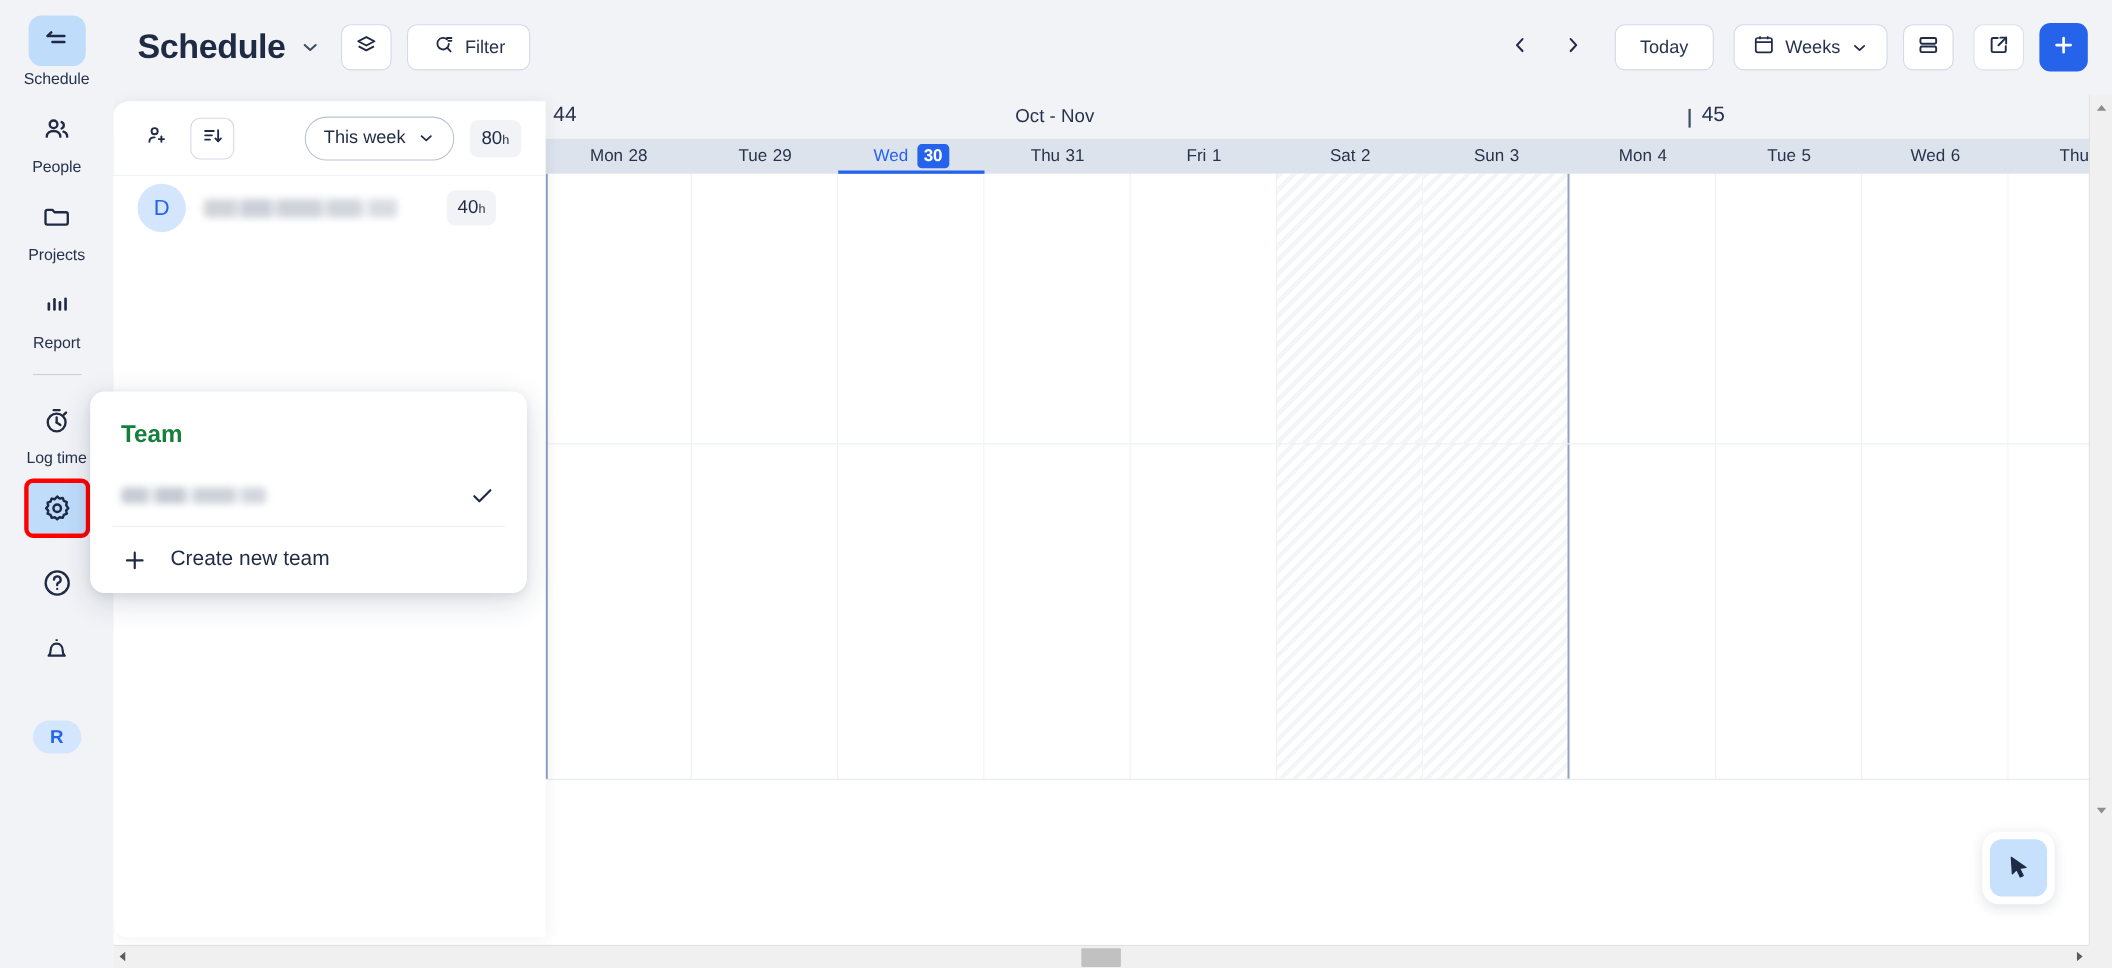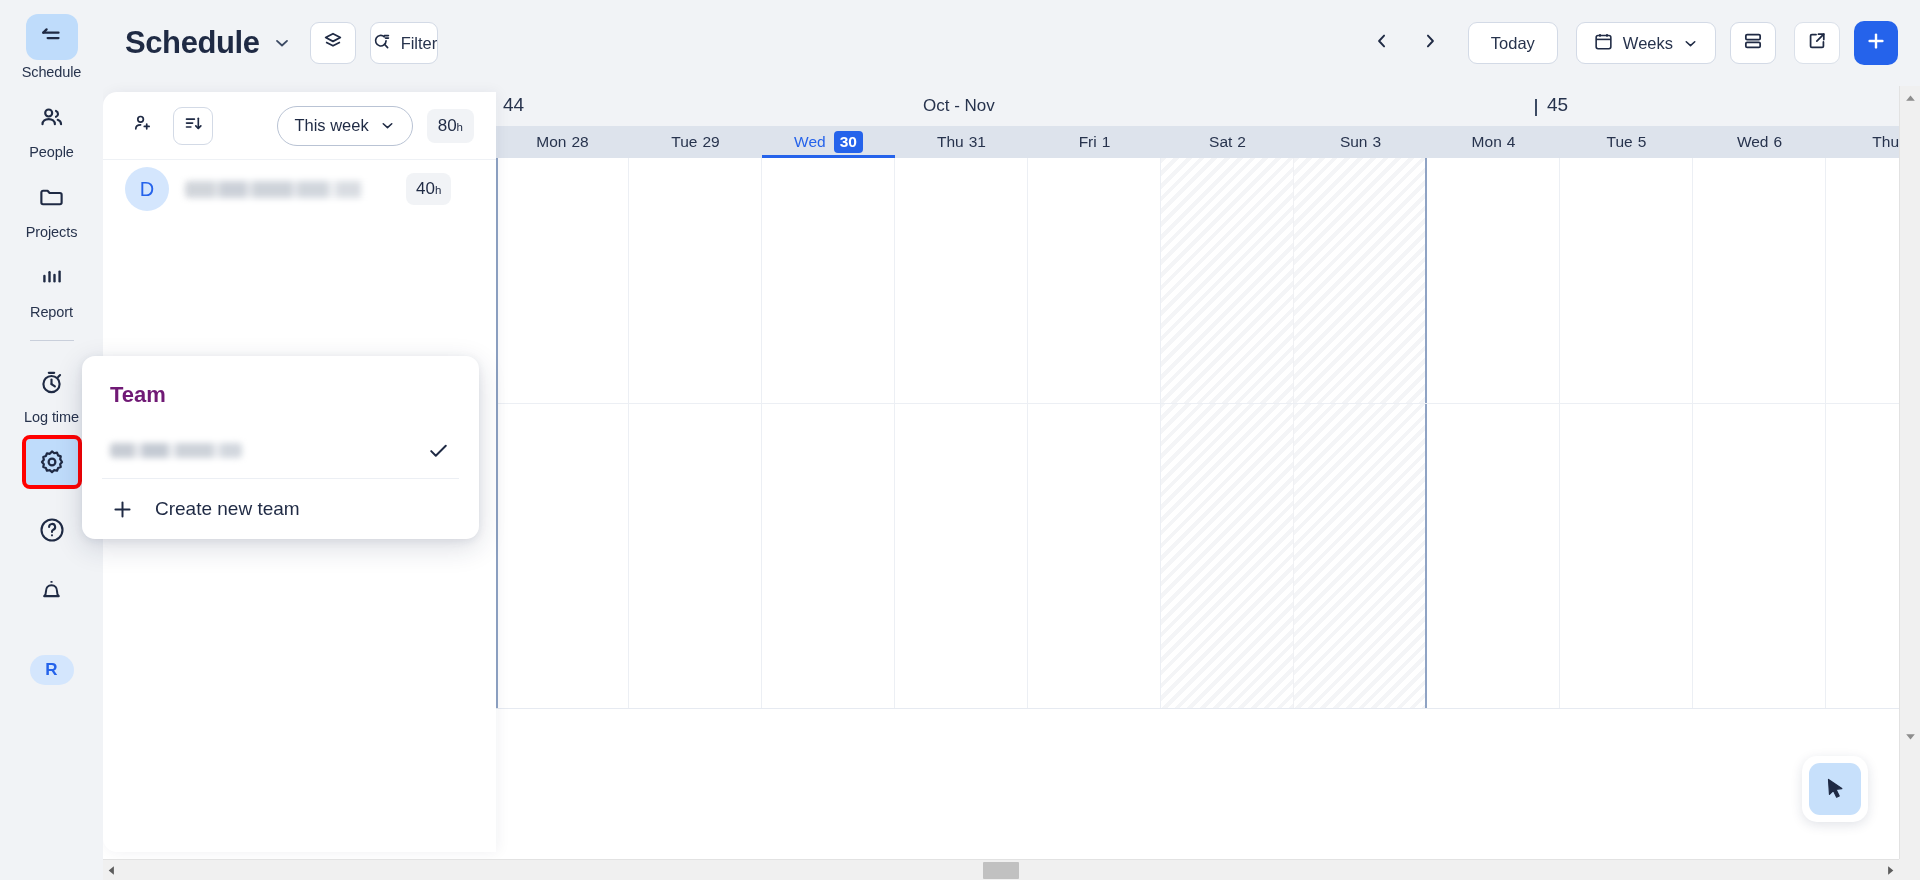--- a/index.html
+++ b/index.html
@@ -54,21 +54,21 @@
     font-size: 31px; font-weight: 700; color: #1f2a44; letter-spacing: -0.4px;
   }
   .caret-lg { margin-left: 12px; color: #3c4a63; display: flex; align-items: center; cursor: pointer; }
   .icon-btn {
     height: 42px; min-width: 42px; border: 1px solid #d3dae6; border-radius: 9px;
     background: #ffffff; display: flex; align-items: center; justify-content: center;
     color: #27334d; cursor: pointer;
   }
   .pill-btn {
     height: 42px; border: 1px solid #d3dae6; border-radius: 9px; background: #ffffff;
-    display: flex; align-items: center; gap: 9px; padding: 0 0;
+    display: flex; align-items: center; gap: 9px; padding: 0 22px;
     font-size: 16.5px; color: #27334d; cursor: pointer;
   }
   .nav-arrow {
     width: 40px; height: 40px; display: flex; align-items: center; justify-content: center;
     color: #1f2a44; cursor: pointer;
   }
   .add-btn {
     width: 44px; height: 44px; border-radius: 10px; background: #2563eb;
     display: flex; align-items: center; justify-content: center; cursor: pointer;
   }
@@ -175,21 +175,21 @@
   .row-hours sub { font-size: 11.5px; vertical-align: baseline; }
 
   
   .popover {
     position: absolute; left: 82px; top: 356px; width: 397px;
     background: #ffffff; border-radius: 13px;
     box-shadow: 0 8px 28px rgba(24,39,75,0.16), 0 2px 8px rgba(24,39,75,0.08);
     z-index: 60; overflow: hidden;
   }
   .pop-title {
-    font-size: 22px; font-weight: 700; color: #701a75;
+    font-size: 22px; font-weight: 700; color: #15803d;
     padding: 26px 28px 14px 28px;
   }
   .pop-team-row {
     height: 56px; display: flex; align-items: center; padding: 0 28px;
     justify-content: space-between; cursor: pointer;
   }
   .pop-team-redacted {
     width: 132px; height: 15px; border-radius: 4px;
     background: linear-gradient(90deg,#c7ccd4 0 18%, #e8eaee 18% 24%, #c4cad3 24% 44%,
       #eceef1 44% 50%, #cdd2d9 50% 78%, #e9ebef 78% 84%, #d2d7de 84% 100%);

